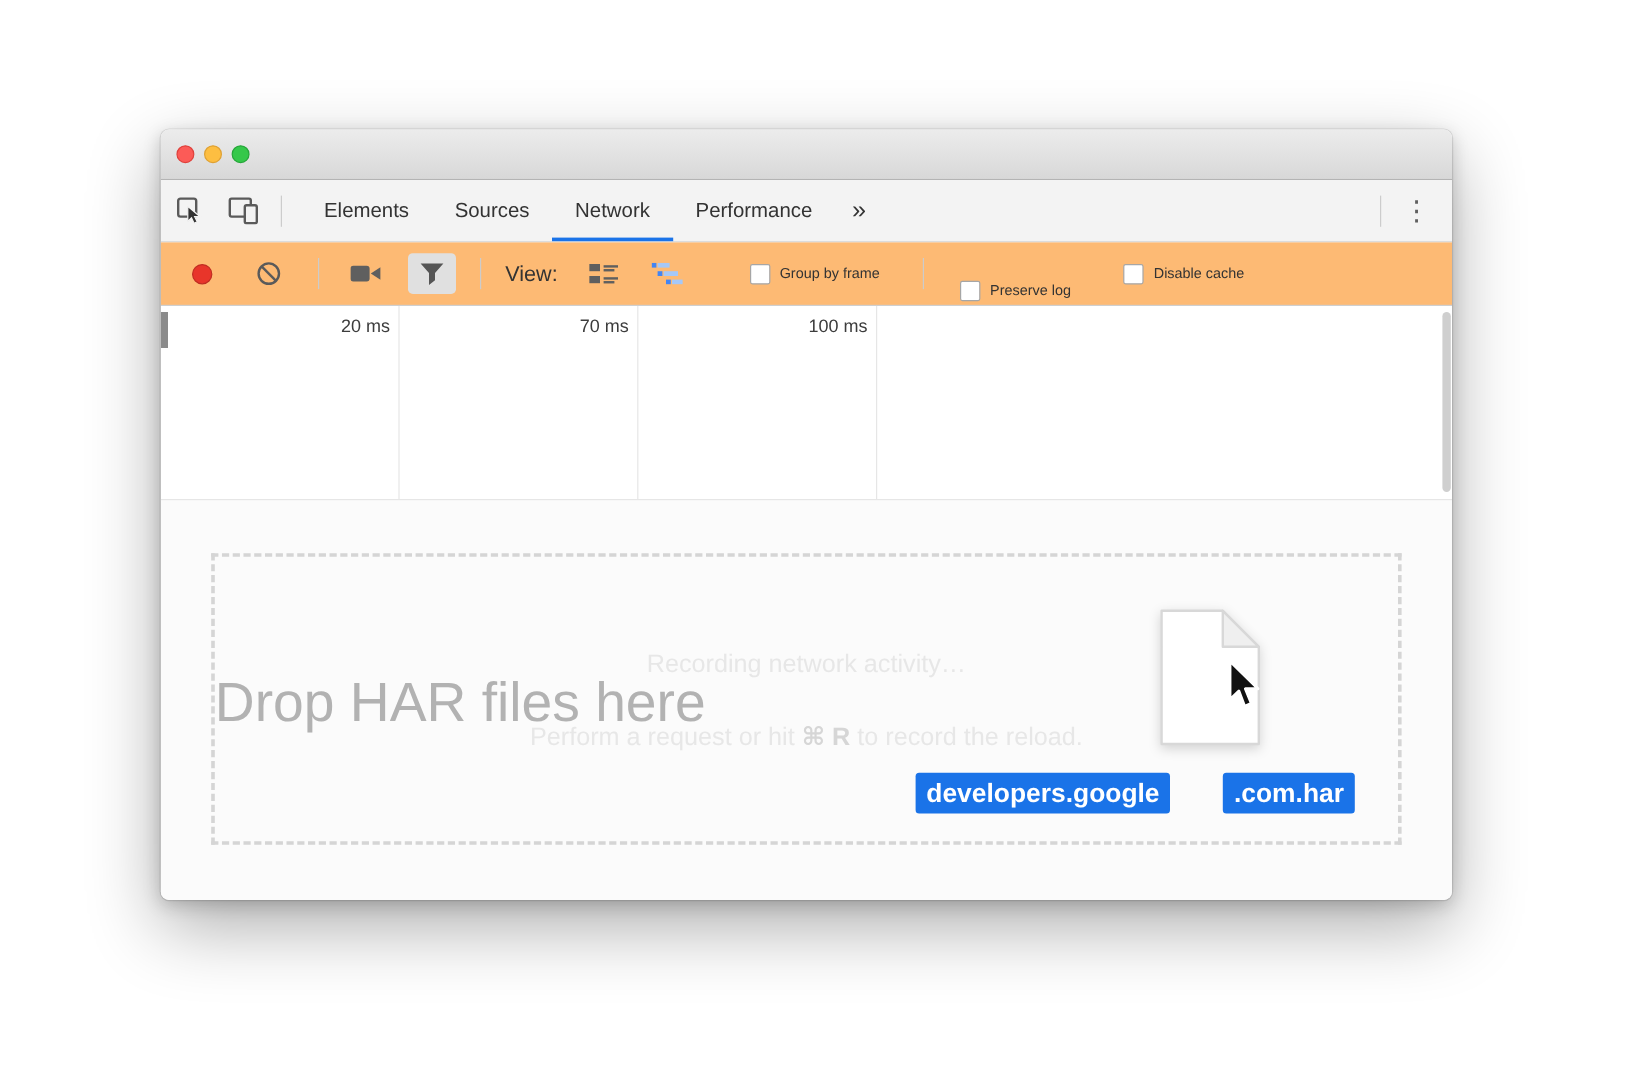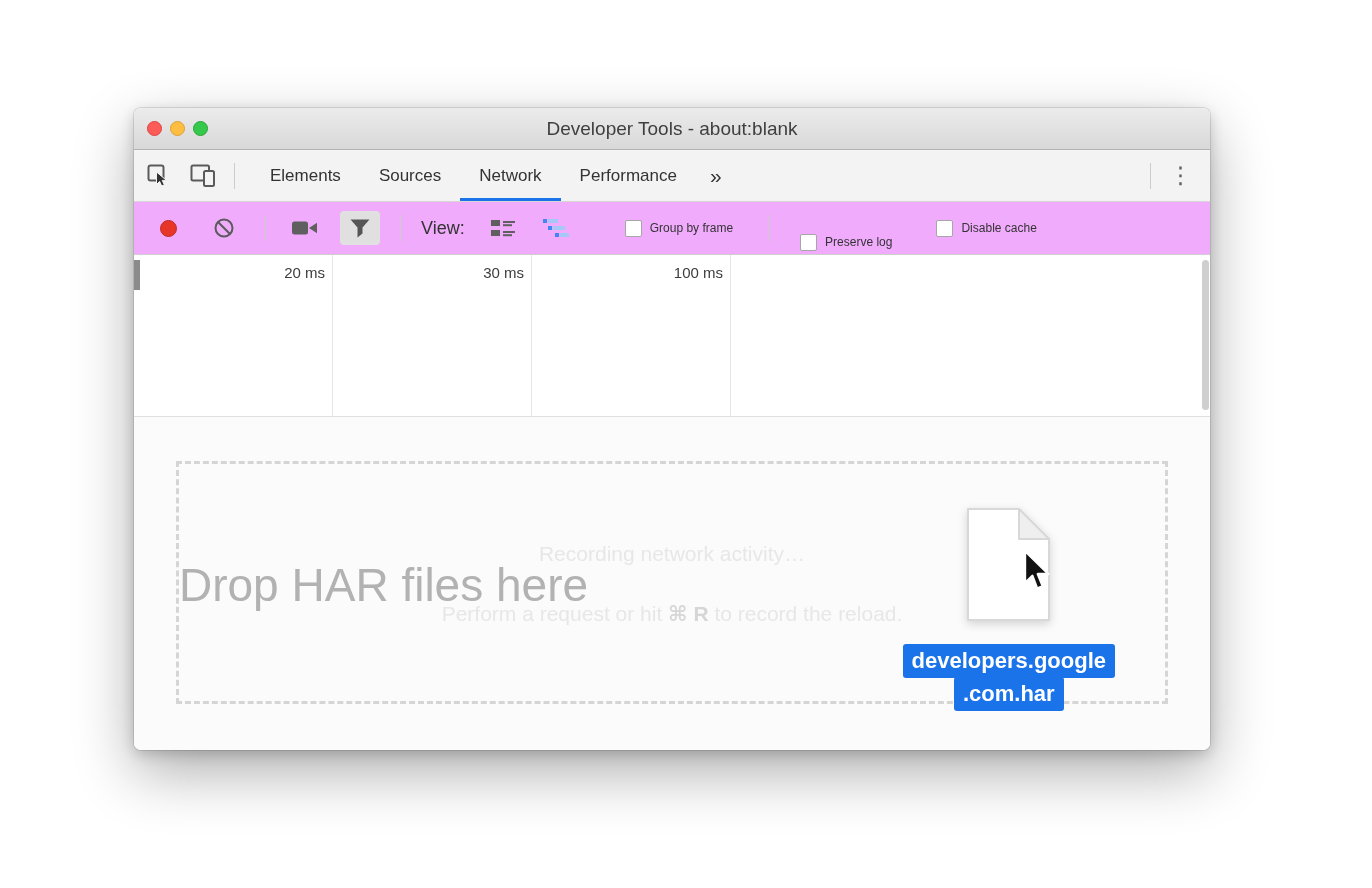--- a/index.html
+++ b/index.html
@@ -38,21 +38,21 @@
   .tabbar .vsep { margin-left:14px; }
   .tabs { display:flex; margin-left:16px; }
   .tab { padding:0 19px; display:flex; align-items:center; font-size:17px; color:#333; position:relative; cursor:pointer; background:none; border:none; }
   .tab.selected::after { content:""; position:absolute; left:0; right:0; bottom:0; height:3px; background:#1a73e8; }
   .overflow-btn { background:none; border:none; font-size:21px; color:#333; padding:0 14px; cursor:pointer; }
   .tab-spacer { flex:1; }
   .menu-btn { background:none; border:none; font-size:23px; color:#5f5f5f; padding:0 18px; cursor:pointer; }
 
   
   .toolbar {
-    height:53px; flex:0 0 auto; background:#f0abfc; border-bottom:1px solid #cfcfcf;
+    height:53px; flex:0 0 auto; background:#fdba74; border-bottom:1px solid #cfcfcf;
     display:flex; align-items:center; padding-left:14px; white-space:nowrap; overflow:hidden;
   }
   .record-dot { width:17px; height:17px; border-radius:50%; background:#e8352a; border:1px solid #c02d22; margin-left:12px; flex:0 0 auto; cursor:pointer; }
   .tbtn { background:none; border:none; display:flex; align-items:center; justify-content:center; cursor:pointer; flex:0 0 auto; }
   .clear-btn { margin-left:36px; }
   .toolbar .vsep1 { margin-left:30px; }
   .camera-btn { margin-left:26px; }
   .filter-btn { margin-left:22px; width:40px; height:34px; background:#e0e0e0; border-radius:4px; }
   .toolbar .vsep2 { margin-left:20px; }
   .view-label { margin-left:20px; font-size:18px; color:#333; }
@@ -77,37 +77,36 @@
   .drop-area { flex:1; position:relative; background:#fbfbfb; }
   .dropzone { position:absolute; left:42px; right:42px; top:44px; bottom:46px; border:3px dashed #d5d5d5; }
   .hint-top { position:absolute; left:0; right:0; top:78px; text-align:center; font-size:21px; color:#e7e7e7; }
   .drop-title { position:absolute; left:0; right:0; top:94px; text-align:left; font-size:46px; color:#b2b2b2; }
   .hint-bottom { position:absolute; left:0; right:0; top:138px; text-align:center; font-size:21px; color:#e7e7e7; }
   .hint-bottom .kbd { font-weight:bold; color:#d6d6d6; }
 
   .file-icon { position:absolute; left:783px; top:42px; filter:drop-shadow(0 3px 5px rgba(0,0,0,0.16)); }
   .cursor-icon { position:absolute; left:843px; top:85px; }
 
-  .drag-chip { position:absolute; right:50px; top:180px; display:flex; flex-direction:column; align-items:center; }
+  .drag-chip { position:absolute; right:36px; top:180px; display:flex; flex-direction:row; align-items:center;gap:44px; }
   .chip-line { background:#1a73e8; color:#fff; font-weight:bold; font-size:22px; line-height:28px; padding:3px 9px; border-radius:3px; }
   .chip-line + .chip-line { margin-top:-1px; }
 </style>
 </head>
 <body>
 
 <div class="stage">
   <div class="window">
 
     <div class="titlebar">
       <div class="traffic">
         <span class="light red"></span>
         <span class="light yellow"></span>
         <span class="light green"></span>
       </div>
-      <div class="title">Developer Tools - about:blank</div>
     </div>
 
     <div class="tabbar">
       <button class="iconbtn">
         <svg width="23" height="23" viewBox="0 0 23 23">
           <rect x="1.5" y="1.5" width="15" height="15" rx="2" fill="none" stroke="#5a5a5a" stroke-width="2"></rect>
           <path d="M9.5 8 L9.5 20.5 L12.6 17.4 L14.7 22 L17.3 20.8 L15.2 16.4 L19.5 16.4 Z" fill="#333" stroke="#f3f3f3" stroke-width="1"></path>
         </svg>
       </button>
       <button class="iconbtn">
@@ -181,21 +180,21 @@
         <span class="cb-label">Preserve log</span>
       </span>
       <span class="checkbox-group dcache">
         <span class="cb"></span>
         <span class="cb-label">Disable cache</span>
       </span>
     </div>
 
     <div class="timeline">
       <div class="tl-col"><span>20 ms</span></div>
-      <div class="tl-col"><span>30 ms</span></div>
+      <div class="tl-col"><span>70 ms</span></div>
       <div class="tl-col"><span>100 ms</span></div>
       <div class="tl-col last"></div>
       <div class="scroll-nub-left"></div>
       <div class="scroll-thumb-right"></div>
     </div>
 
     <div class="drop-area">
       <div class="dropzone">
         <div class="hint-top">Recording network activity…</div>
         <div class="hint-bottom"><span>Perform a request or hit </span><span class="kbd">⌘ R</span><span> to record the reload.</span></div>

